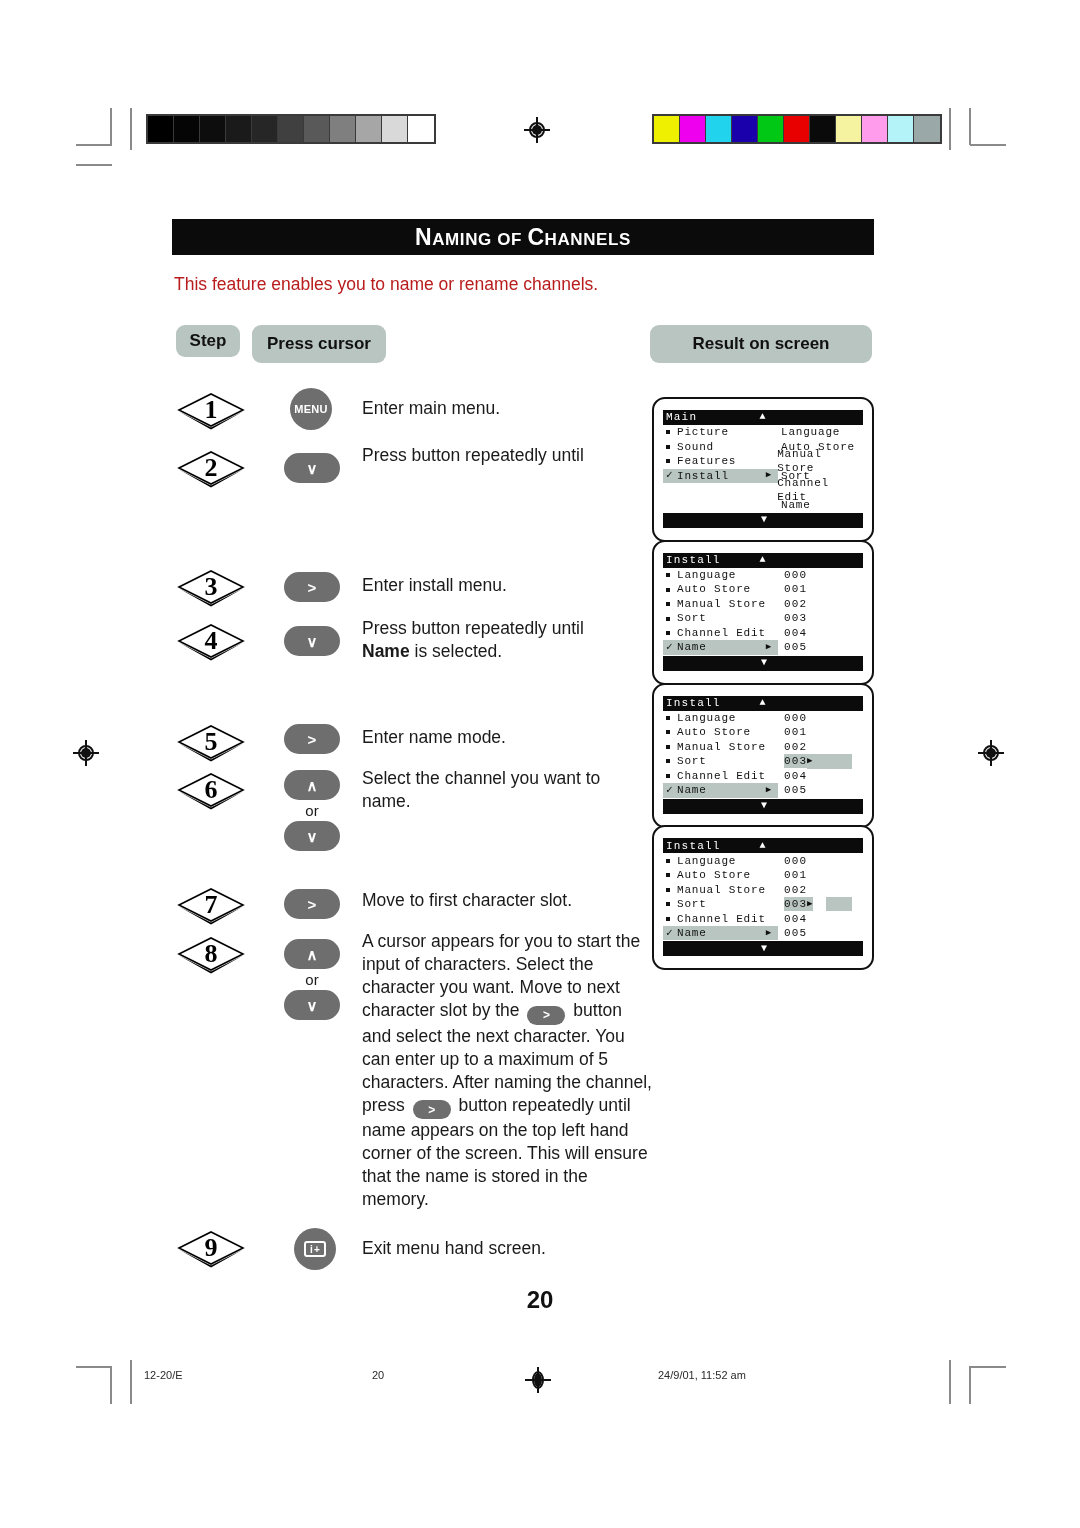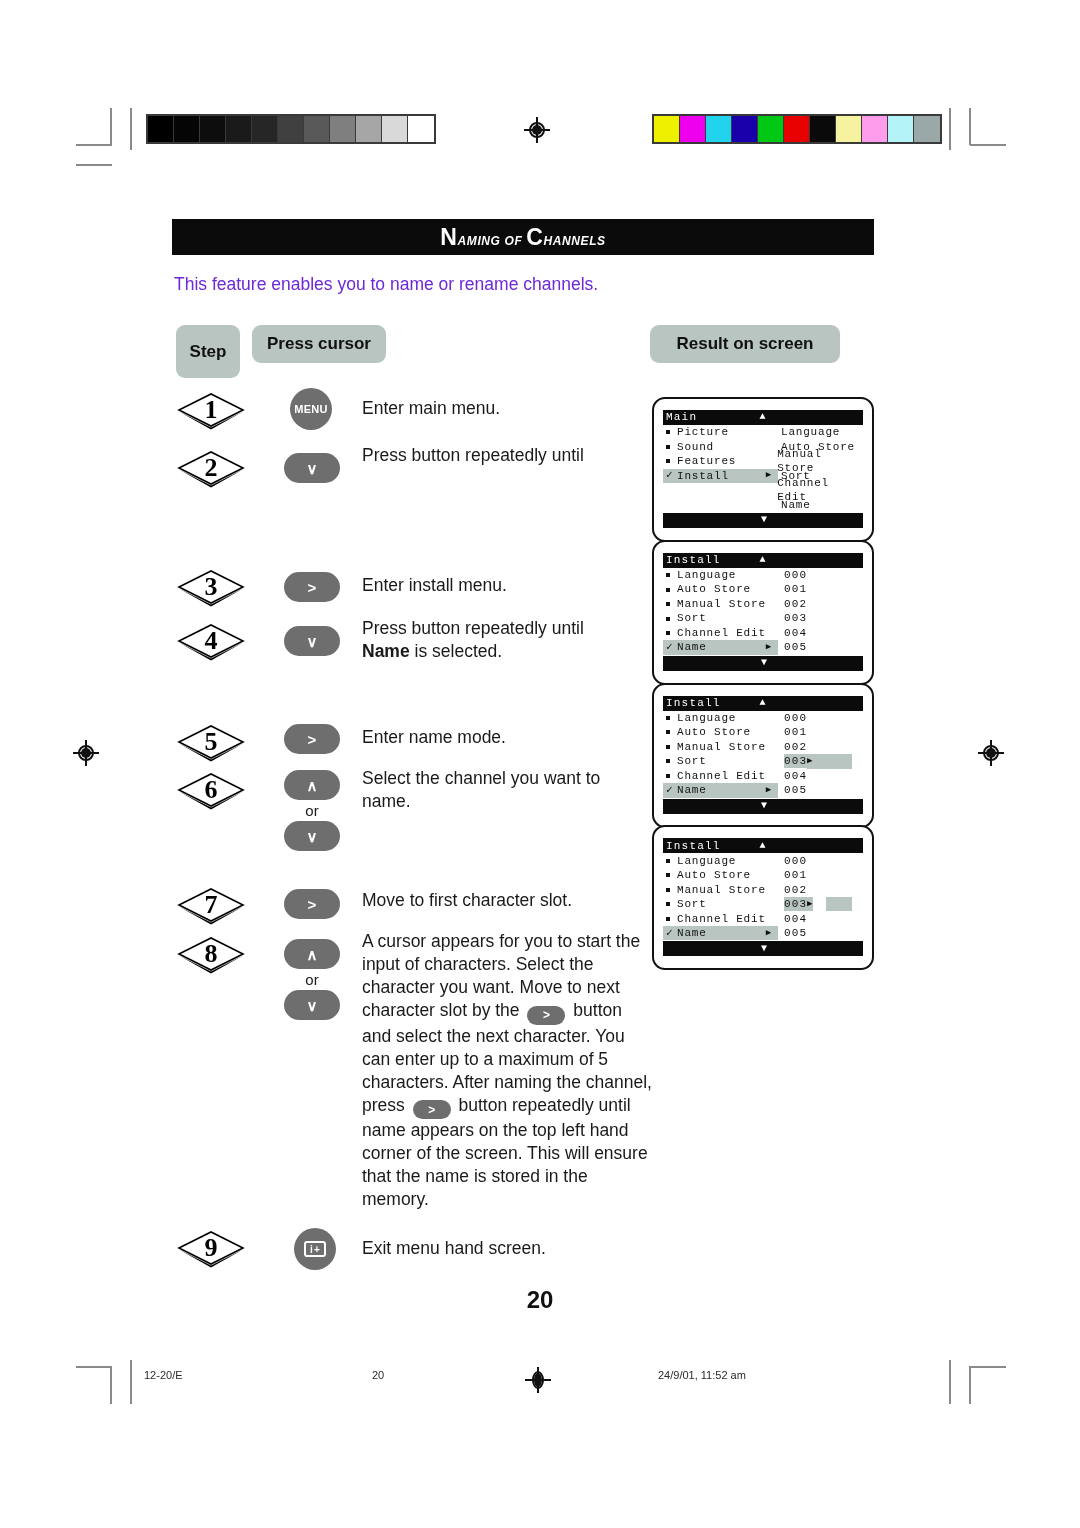--- a/index.html
+++ b/index.html
@@ -38,36 +38,36 @@
   
   .sheet { position:absolute; left:0; top:0; width:1080px; height:1528px; }
 
   .title-bar {
     position:absolute; left:172px; top:219px; width:702px; height:36px;
     background:#0b0b0b; color:#ffffff;
     display:flex; align-items:center; justify-content:center;
     letter-spacing:0.6px;
   }
   .title-bar .tt { font-size:23px; font-weight:bold; }
-  .title-bar .tt .sc { font-size:12px;font-style:italic; }
+  .title-bar .tt .sc { font-size:17px; }
 
   .intro {
     position:absolute; left:174px; top:274px; width:660px;
-    font-size:17.5px; color:#6d28d9;
+    font-size:17.5px; color:#b91c1c;
   }
 
   .pill {
     background:#b9c5c1; border-radius:9px; color:#111;
     font-weight:bold; font-size:17px;
     display:flex; align-items:center; justify-content:center;
     position:absolute;
   }
-  #pill-step        { left:176px; top:325px; width:64px;  height:53px;text-align:center; }
+  #pill-step        { left:176px; top:325px; width:64px;  height:32px;text-align:center; }
   #pill-press       { left:252px; top:325px; width:134px; height:38px; }
-  #pill-result      { left:650px; top:325px; width:190px; height:38px; }
+  #pill-result      { left:650px; top:325px; width:222px; height:38px; }
 
   
   .step-row { position:absolute; }
 
   .diamond {
     position:relative; width:70px; height:40px;
   }
   .diamond svg { position:absolute; left:0; top:0; }
   .diamond .num {
     position:absolute; left:0; top:0; width:70px; height:40px;

